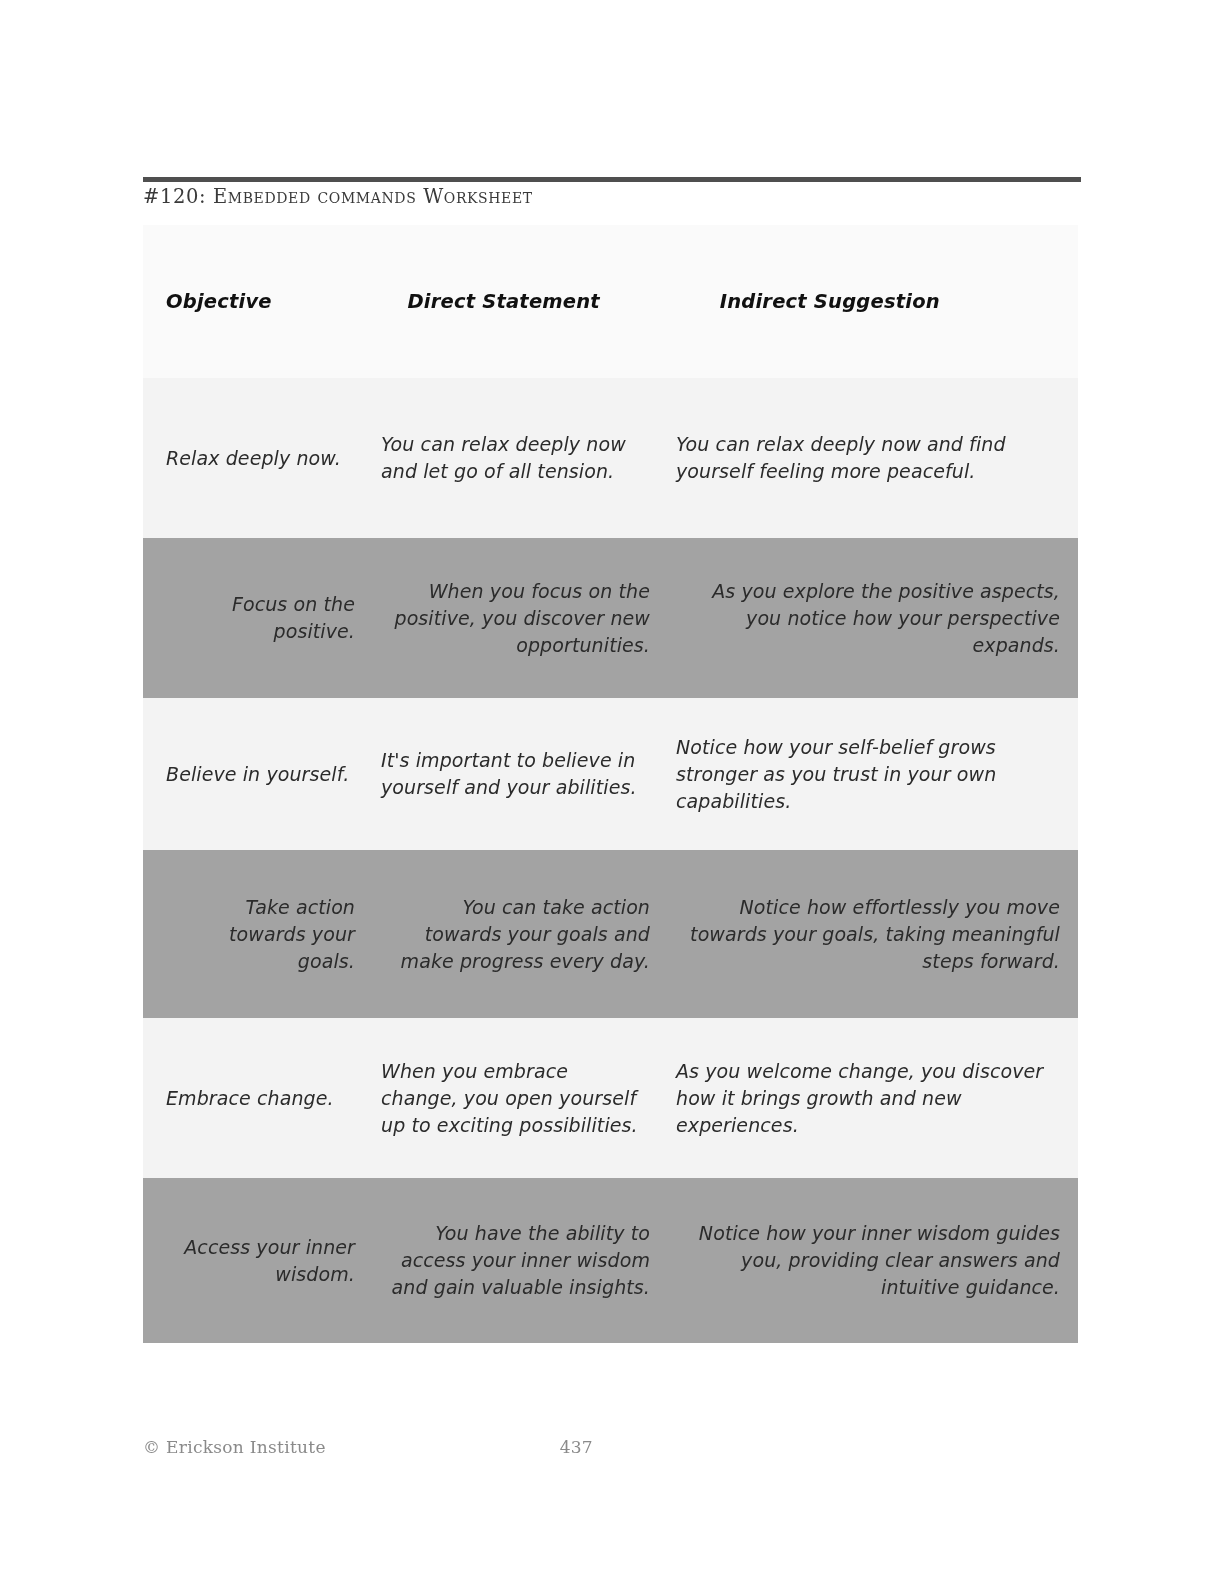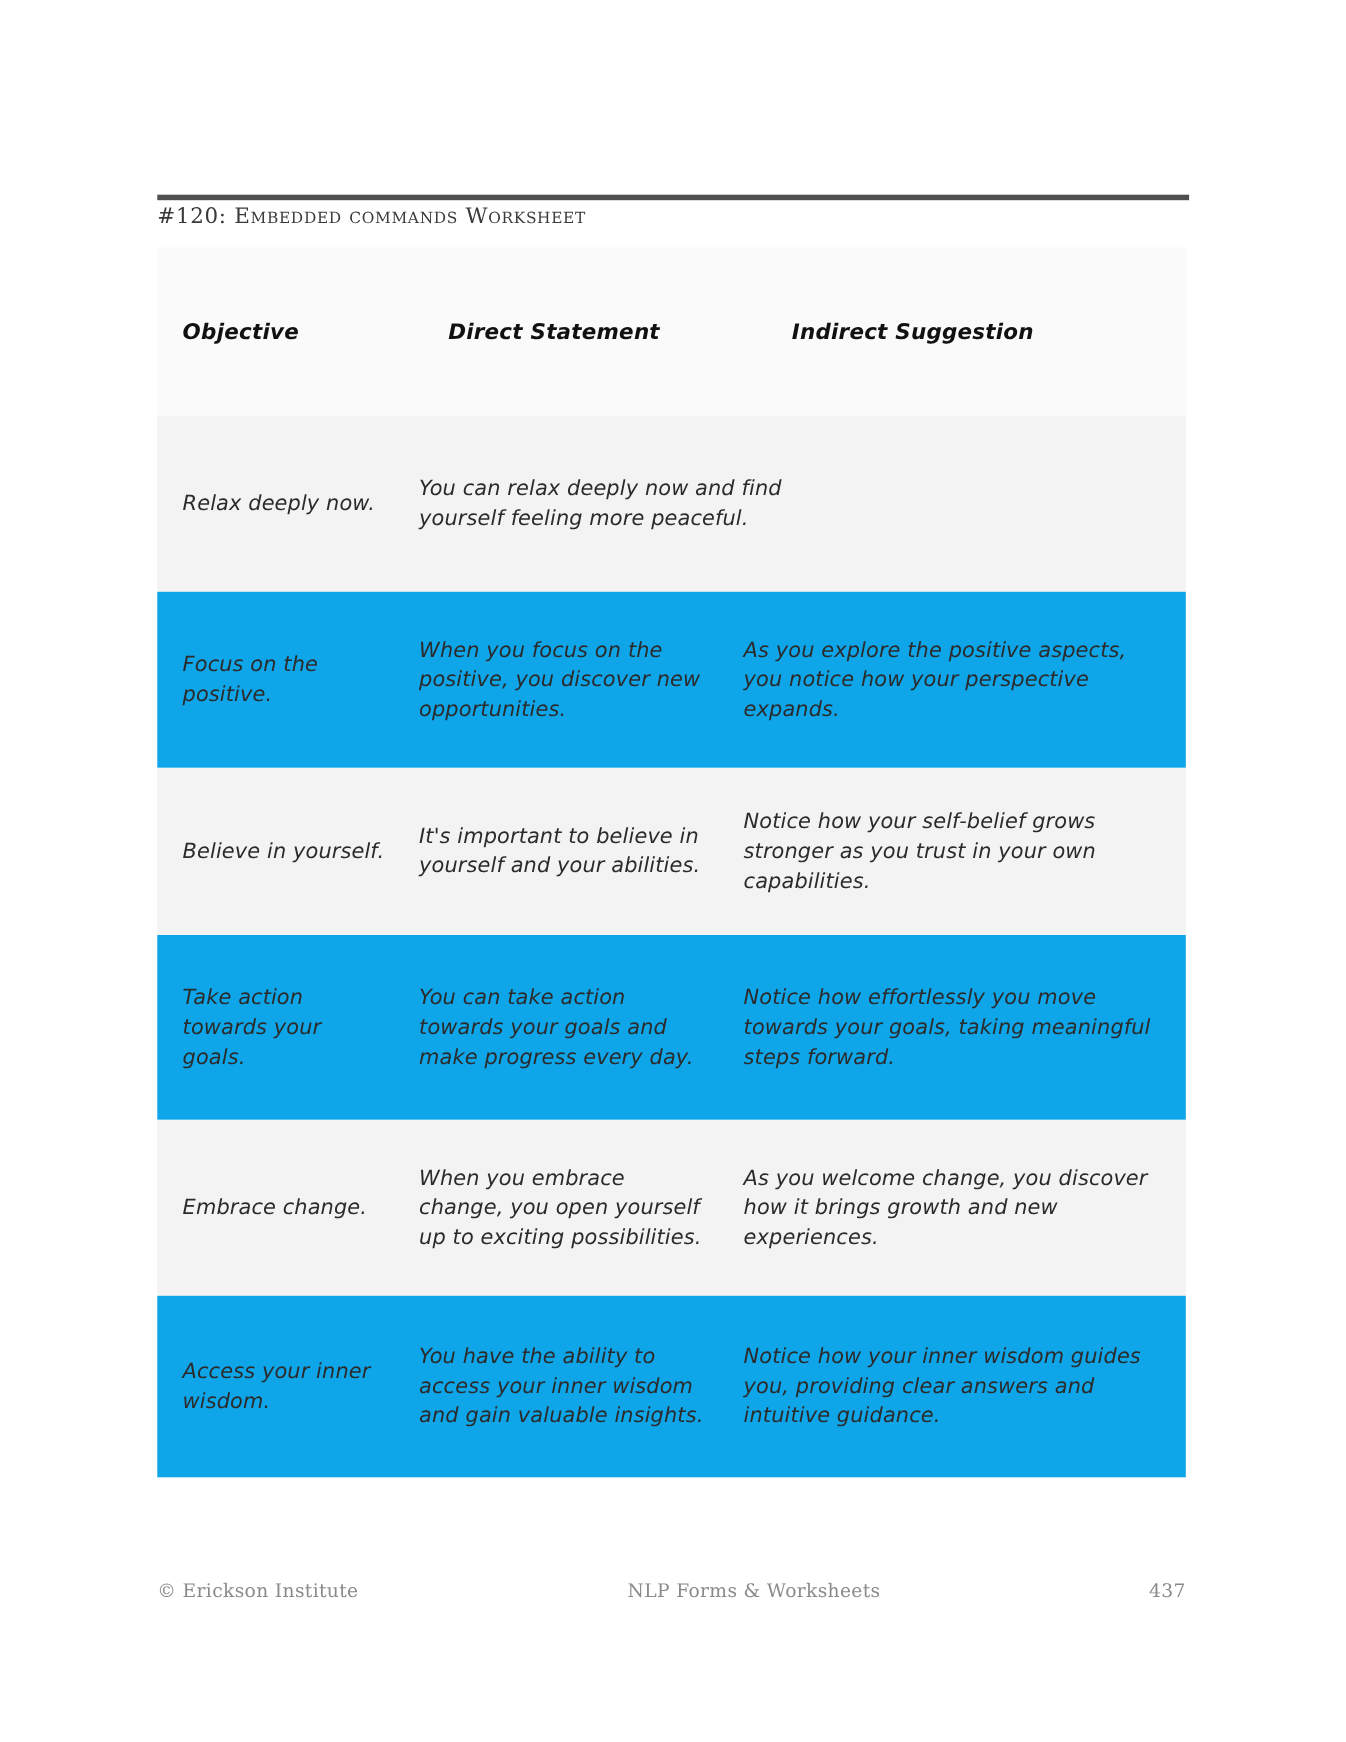--- a/index.html
+++ b/index.html
@@ -67,21 +67,22 @@
 
   .row.header-band {
     background: #fafafa;
     height: 153px;
     gap: 48px;
   }
   .row.stripe {
     background: #f3f3f3;
   }
   .row.plain {
-    background: #0ea5e9;
+    background: #a3a3a3;
+    text-align: right;
   }
 
   .cell {
     box-sizing: border-box;
     padding-right: 18px;
   }
   .col-1 { width: 230px; padding-left: 23px; }
   .col-2 { width: 295px; padding-left: 8px; }
   .col-3 { width: 410px; padding-left: 8px; }
 
@@ -141,20 +142,21 @@
   <div class="table">
 
     <div class="row header-band">
       <div class="cell col-1 th">Objective</div>
       <div class="cell col-2 th">Direct Statement</div>
       <div class="cell col-3 th">Indirect Suggestion</div>
     </div>
 
     <div class="row stripe r1">
       <div class="cell col-1 td">Relax deeply now.</div>
+      <div class="cell col-2 td">You can relax deeply now and let go of all tension.</div>
       <div class="cell col-3 td">You can relax deeply now and find yourself feeling more peaceful.</div>
     </div>
 
     <div class="row plain r2">
       <div class="cell col-1 td">Focus on the positive.</div>
       <div class="cell col-2 td">When you focus on the positive, you discover new opportunities.</div>
       <div class="cell col-3 td">As you explore the positive aspects, you notice how your perspective expands.</div>
     </div>
 
     <div class="row stripe r3">
@@ -178,17 +180,16 @@
     <div class="row plain r6">
       <div class="cell col-1 td">Access your inner wisdom.</div>
       <div class="cell col-2 td">You have the ability to access your inner wisdom and gain valuable insights.</div>
       <div class="cell col-3 td">Notice how your inner wisdom guides you, providing clear answers and intuitive guidance.</div>
     </div>
 
   </div>
 
   <div class="footer">
     <div class="footer-left">© Erickson Institute</div>
-    <div class="footer-center">NLP Forms &amp; Worksheets</div>
     <div class="footer-right">437</div>
   </div>
 
 </div>
 
 </body></html>

